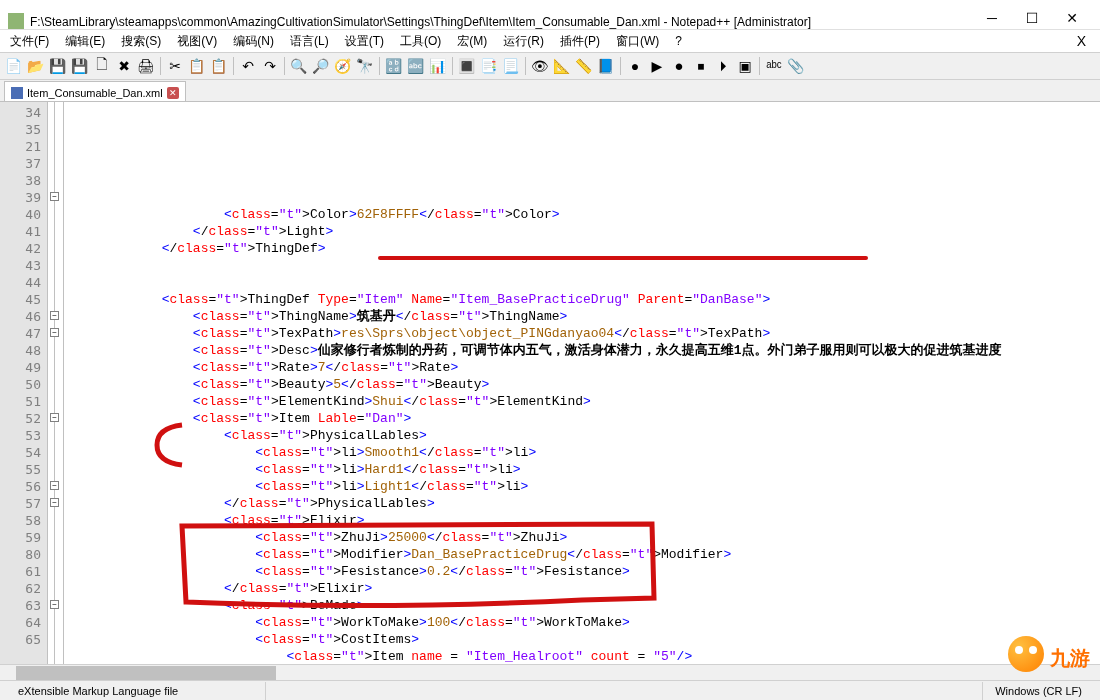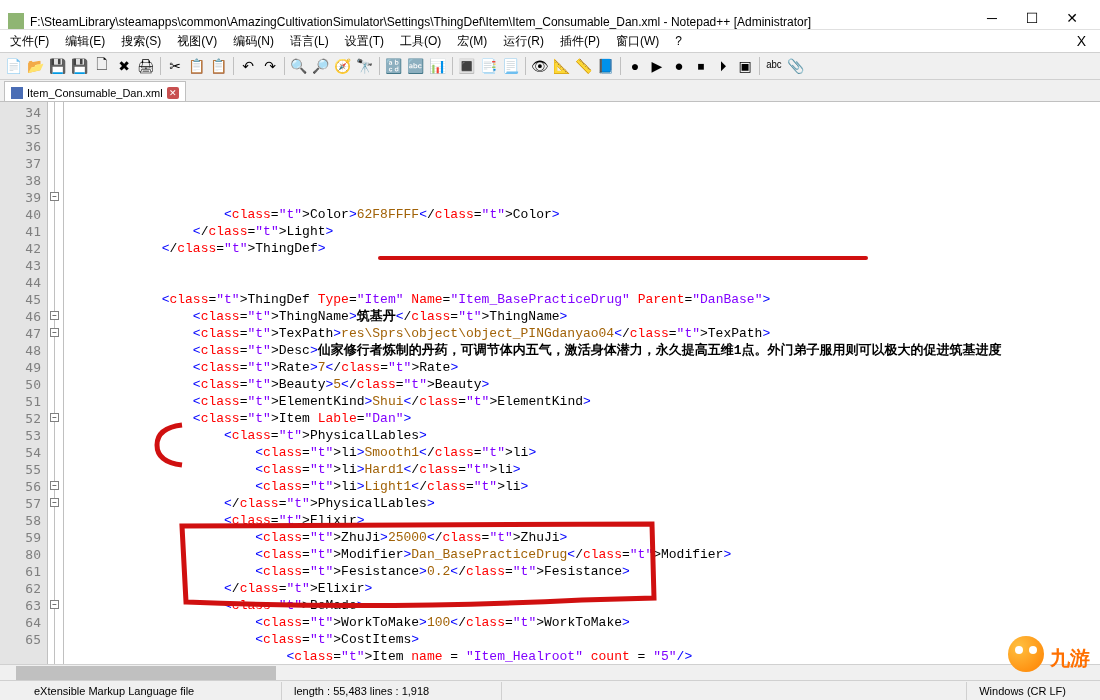--- a/index.html
+++ b/index.html
@@ -26,21 +26,21 @@
 .foldline { position: absolute; left: 6px; width: 1px; background: #c0c0c0; top: 0; bottom: 0; }
 .code { flex: 1; font-family: Consolas, "Courier New", monospace; font-size: 13px; line-height: 17px; padding: 2px 0 0 4px; white-space: pre; position: relative; overflow: hidden; }
 .t { color: #0000ff; } 
 .a { color: #ff0000; } 
 .v { color: #8000ff; } 
 .x { color: #a16207; } 
 .b { color: #000; font-weight: bold; }
 .annot { position: absolute; pointer-events: none; }
 .scrollh { position: absolute; bottom: 20px; left: 0; right: 0; height: 16px; background: #f0f0f0; border-top: 1px solid #d0d0d0; }
 .scrollh .thumb { position: absolute; left: 16px; width: 260px; height: 14px; top: 1px; background: #c0c0c0; }
-.statusbar { position: absolute; bottom: 0; left: 0; right: 0; height: 20px; background: #f0f0f0; border-top: 1px solid #d0d0d0; display: flex; align-items: center; font-size: 11px; padding: 0 22px; }
+.statusbar { position: absolute; bottom: 0; left: 0; right: 0; height: 20px; background: #f0f0f0; border-top: 1px solid #d0d0d0; display: flex; align-items: center; font-size: 11px; padding: 0 6px; }
 .statusbar .cell { padding: 0 12px; border-right: 1px solid #d0d0d0; height: 18px; line-height: 18px; }
 .statusbar .cell:last-child { border-right: none; }
 .logo { position: absolute; right: 10px; bottom: 28px; display: flex; align-items: flex-end; gap: 6px; }
 .logo .orb { width: 36px; height: 36px; border-radius: 50%; background: radial-gradient(circle at 30% 30%, #ffc040, #ff8000); position: relative; }
 .logo .orb::before, .logo .orb::after { content: ""; position: absolute; width: 8px; height: 8px; background: #fff; border-radius: 50%; top: 10px; }
 .logo .orb::before { left: 7px; } .logo .orb::after { right: 7px; }
 .logo .txt { font-size: 20px; font-weight: bold; color: #ff7000; font-family: "Microsoft YaHei"; }
 .red-underline { position: absolute; height: 4px; background: #d01010; border-radius: 2px; }
 </style>
 </head>
@@ -123,21 +123,21 @@
     <div class="disk"></div>
     <span>Item_Consumable_Dan.xml</span>
     <div class="x">✕</div>
   </div>
 </div>
 
 <div class="editor">
   <div class="gutter" id="gutter">
       <div>34</div>
       <div>35</div>
-      <div>36</div>
+      <div>21</div>
       <div>37</div>
       <div>38</div>
       <div>39</div>
       <div>40</div>
       <div>41</div>
       <div>42</div>
       <div>43</div>
       <div>44</div>
       <div>45</div>
       <div>46</div>
@@ -182,21 +182,20 @@
       </svg>
   <div><span class="x">                    </span><span class="t">&lt;</span><span <span="" class="a">class</span>=<span class="v">"t"</span>&gt;Color<span class="t">&gt;</span><span class="x">62F8FFFF</span><span class="t">&lt;</span>/<span <span="" class="a">class</span>=<span class="v">"t"</span>&gt;Color<span class="t">&gt;</span></div><div><span class="x">                </span><span class="t">&lt;</span>/<span <span="" class="a">class</span>=<span class="v">"t"</span>&gt;Light<span class="t">&gt;</span></div><div><span class="x">            </span><span class="t">&lt;</span>/<span <span="" class="a">class</span>=<span class="v">"t"</span>&gt;ThingDef<span class="t">&gt;</span></div><div>&nbsp;</div><div>&nbsp;</div><div><span class="x">            </span><span class="t">&lt;</span><span <span="" class="a">class</span>=<span class="v">"t"</span>&gt;ThingDef <span class="a">Type</span>=<span class="v">"Item"</span> <span class="a">Name</span>=<span class="v">"Item_BasePracticeDrug"</span> <span class="a">Parent</span>=<span class="v">"DanBase"</span><span class="t">&gt;</span></div><div><span class="x">                </span><span class="t">&lt;</span><span <span="" class="a">class</span>=<span class="v">"t"</span>&gt;ThingName<span class="t">&gt;</span><span class="b">筑基丹</span><span class="t">&lt;</span>/<span <span="" class="a">class</span>=<span class="v">"t"</span>&gt;ThingName<span class="t">&gt;</span></div><div><span class="x">                </span><span class="t">&lt;</span><span <span="" class="a">class</span>=<span class="v">"t"</span>&gt;TexPath<span class="t">&gt;</span><span class="x">res\Sprs\object\object_PINGdanyao04</span><span class="t">&lt;</span>/<span <span="" class="a">class</span>=<span class="v">"t"</span>&gt;TexPath<span class="t">&gt;</span></div><div><span class="x">                </span><span class="t">&lt;</span><span <span="" class="a">class</span>=<span class="v">"t"</span>&gt;Desc<span class="t">&gt;</span><span class="b">仙家修行者炼制的丹药，可调节体内五气，激活身体潜力，永久提高五维1点。外门弟子服用则可以极大的促进筑基进度</span></div><div><span class="x">                </span><span class="t">&lt;</span><span <span="" class="a">class</span>=<span class="v">"t"</span>&gt;Rate<span class="t">&gt;</span><span class="x">7</span><span class="t">&lt;</span>/<span <span="" class="a">class</span>=<span class="v">"t"</span>&gt;Rate<span class="t">&gt;</span></div><div><span class="x">                </span><span class="t">&lt;</span><span <span="" class="a">class</span>=<span class="v">"t"</span>&gt;Beauty<span class="t">&gt;</span><span class="x">5</span><span class="t">&lt;</span>/<span <span="" class="a">class</span>=<span class="v">"t"</span>&gt;Beauty<span class="t">&gt;</span></div><div><span class="x">                </span><span class="t">&lt;</span><span <span="" class="a">class</span>=<span class="v">"t"</span>&gt;ElementKind<span class="t">&gt;</span><span class="x">Shui</span><span class="t">&lt;</span>/<span <span="" class="a">class</span>=<span class="v">"t"</span>&gt;ElementKind<span class="t">&gt;</span></div><div><span class="x">                </span><span class="t">&lt;</span><span <span="" class="a">class</span>=<span class="v">"t"</span>&gt;Item <span class="a">Lable</span>=<span class="v">"Dan"</span><span class="t">&gt;</span></div><div><span class="x">                    </span><span class="t">&lt;</span><span <span="" class="a">class</span>=<span class="v">"t"</span>&gt;PhysicalLables<span class="t">&gt;</span></div><div><span class="x">                        </span><span class="t">&lt;</span><span <span="" class="a">class</span>=<span class="v">"t"</span>&gt;li<span class="t">&gt;</span><span class="x">Smooth1</span><span class="t">&lt;</span>/<span <span="" class="a">class</span>=<span class="v">"t"</span>&gt;li<span class="t">&gt;</span></div><div><span class="x">                        </span><span class="t">&lt;</span><span <span="" class="a">class</span>=<span class="v">"t"</span>&gt;li<span class="t">&gt;</span><span class="x">Hard1</span><span class="t">&lt;</span>/<span <span="" class="a">class</span>=<span class="v">"t"</span>&gt;li<span class="t">&gt;</span></div><div><span class="x">                        </span><span class="t">&lt;</span><span <span="" class="a">class</span>=<span class="v">"t"</span>&gt;li<span class="t">&gt;</span><span class="x">Light1</span><span class="t">&lt;</span>/<span <span="" class="a">class</span>=<span class="v">"t"</span>&gt;li<span class="t">&gt;</span></div><div><span class="x">                    </span><span class="t">&lt;</span>/<span <span="" class="a">class</span>=<span class="v">"t"</span>&gt;PhysicalLables<span class="t">&gt;</span></div><div><span class="x">                    </span><span class="t">&lt;</span><span <span="" class="a">class</span>=<span class="v">"t"</span>&gt;Elixir<span class="t">&gt;</span></div><div><span class="x">                        </span><span class="t">&lt;</span><span <span="" class="a">class</span>=<span class="v">"t"</span>&gt;ZhuJi<span class="t">&gt;</span><span class="x">25000</span><span class="t">&lt;</span>/<span <span="" class="a">class</span>=<span class="v">"t"</span>&gt;ZhuJi<span class="t">&gt;</span></div><div><span class="x">                        </span><span class="t">&lt;</span><span <span="" class="a">class</span>=<span class="v">"t"</span>&gt;Modifier<span class="t">&gt;</span><span class="x">Dan_BasePracticeDrug</span><span class="t">&lt;</span>/<span <span="" class="a">class</span>=<span class="v">"t"</span>&gt;Modifier<span class="t">&gt;</span></div><div><span class="x">                        </span><span class="t">&lt;</span><span <span="" class="a">class</span>=<span class="v">"t"</span>&gt;Fesistance<span class="t">&gt;</span><span class="x">0.2</span><span class="t">&lt;</span>/<span <span="" class="a">class</span>=<span class="v">"t"</span>&gt;Fesistance<span class="t">&gt;</span></div><div><span class="x">                    </span><span class="t">&lt;</span>/<span <span="" class="a">class</span>=<span class="v">"t"</span>&gt;Elixir<span class="t">&gt;</span></div><div><span class="x">                    </span><span class="t">&lt;</span><span <span="" class="a">class</span>=<span class="v">"t"</span>&gt;BeMade<span class="t">&gt;</span></div><div><span class="x">                        </span><span class="t">&lt;</span><span <span="" class="a">class</span>=<span class="v">"t"</span>&gt;WorkToMake<span class="t">&gt;</span><span class="x">100</span><span class="t">&lt;</span>/<span <span="" class="a">class</span>=<span class="v">"t"</span>&gt;WorkToMake<span class="t">&gt;</span></div><div><span class="x">                        </span><span class="t">&lt;</span><span <span="" class="a">class</span>=<span class="v">"t"</span>&gt;CostItems<span class="t">&gt;</span></div><div><span class="x">                            </span><span class="t">&lt;</span><span <span="" class="a">class</span>=<span class="v">"t"</span>&gt;Item <span class="a">name</span> = <span class="v">"Item_Healroot"</span> <span class="a">count</span> = <span class="v">"5"</span><span class="t">/&gt;</span></div><div><span class="x">                            </span><span class="t">&lt;</span><span <span="" class="a">class</span>=<span class="v">"t"</span>&gt;Item <span class="a">name</span> = <span class="v">"Item_Ginkgo"</span> <span class="a">count</span> = <span class="v">"5"</span><span class="t">/&gt;</span></div></div>
 </div>
 
 <div class="scrollh">
     <div class="thumb"></div>
   </div>
 
 <div class="statusbar">
   <div class="cell" style="flex:0 0 260px">eXtensible Markup Language file</div>
-  <div class="cell" style="flex:0 0 220px">length : 55,483    lines : 1,918</div>
   <div class="cell" style="flex:1"></div>
   <div class="cell">Windows (CR LF)</div>
 </div>
 
 <div class="logo">
   <div class="orb"></div>
   <div class="txt">九游</div>
 </div>
 
 </body></html>

